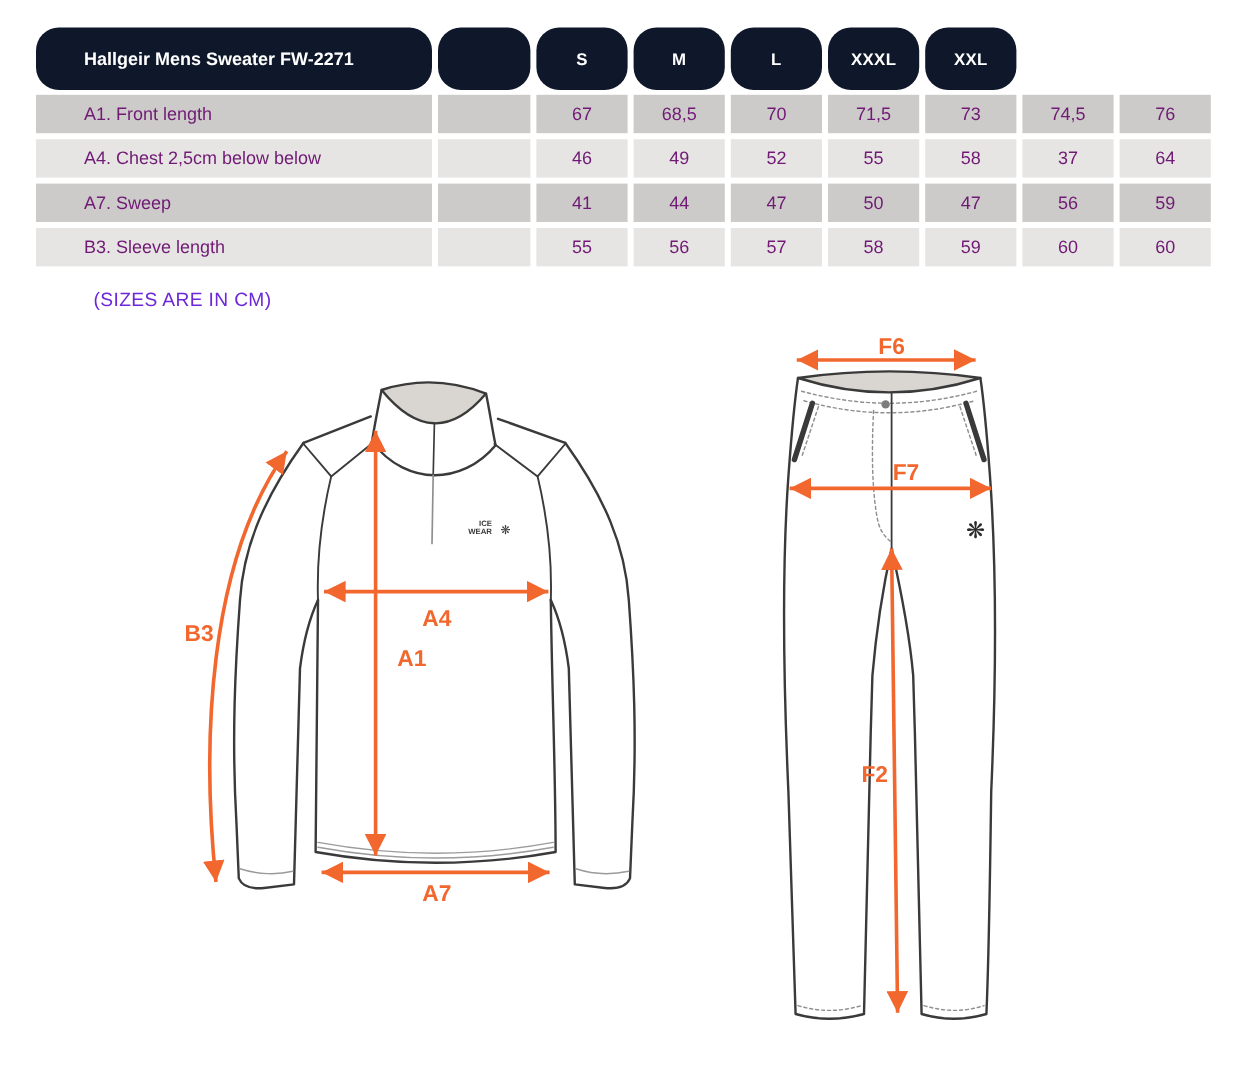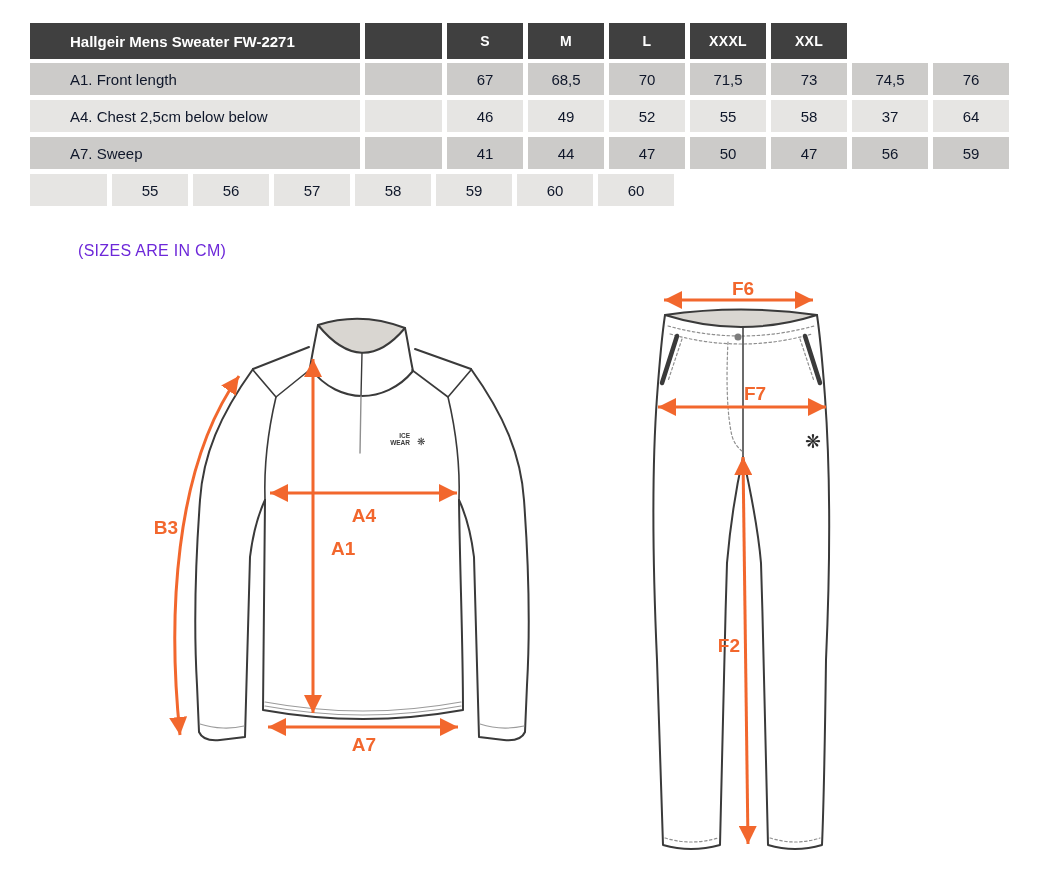--- a/index.html
+++ b/index.html
@@ -5,24 +5,24 @@
   html,body{margin:0;padding:0;background:#fff;}
   .page{position:relative;width:1037px;height:890px;background:#ffffff;
         font-family:"Liberation Sans",sans-serif;overflow:hidden;}
   .size-table{position:absolute;left:30px;top:23px;}
   .trow{display:flex;gap:5px;margin-bottom:5px;}
   .header-row{margin-bottom:4px;}
   .cell{display:flex;align-items:center;justify-content:center;box-sizing:border-box;}
   .label-cell{width:330px;justify-content:flex-start;padding-left:40px;}
   .spacer-cell{width:77px;}
   .size-cell{width:76px;}
-  .header-row .cell{height:36px;background:#404040;color:#ffffff;font-weight:bold;}
+  .header-row .cell{height:52px;background:#0f172a;color:#ffffff;font-weight:bold;border-radius:19px;}
   .header-row .label-cell{font-size:15px;}
   .header-row .size-cell{font-size:14px;letter-spacing:.3px;}
-  .body-row .cell{height:32px;font-size:15px;color:#0f172a;}
+  .body-row .cell{height:32px;font-size:15px;color:#701a75;}
   .body-row.dark .cell{background:#CCCBC9;}
   .body-row.light .cell{background:#E6E5E3;}
   .note{position:absolute;left:78px;top:242px;color:#6d28d9;font-size:16px;letter-spacing:.3px;}
   .sweater{position:absolute;left:140px;top:285px;}
   .pants{position:absolute;left:620px;top:280px;}
   svg text{font-family:"Liberation Sans",sans-serif;}
   .dim-label{font-weight:bold;font-size:19px;fill:#F2672D;}
 </style>
 </head>
 <body>
@@ -70,20 +70,21 @@
       <div class="cell size-cell">41</div>
       <div class="cell size-cell">44</div>
       <div class="cell size-cell">47</div>
       <div class="cell size-cell">50</div>
       <div class="cell size-cell">47</div>
       <div class="cell size-cell">56</div>
       <div class="cell size-cell">59</div>
     </div>
 
     <div class="trow body-row light">
+      <div class="cell label-cell">B3. Sleeve length</div>
       <div class="cell spacer-cell"></div>
       <div class="cell size-cell">55</div>
       <div class="cell size-cell">56</div>
       <div class="cell size-cell">57</div>
       <div class="cell size-cell">58</div>
       <div class="cell size-cell">59</div>
       <div class="cell size-cell">60</div>
       <div class="cell size-cell">60</div>
     </div>
   </div>

